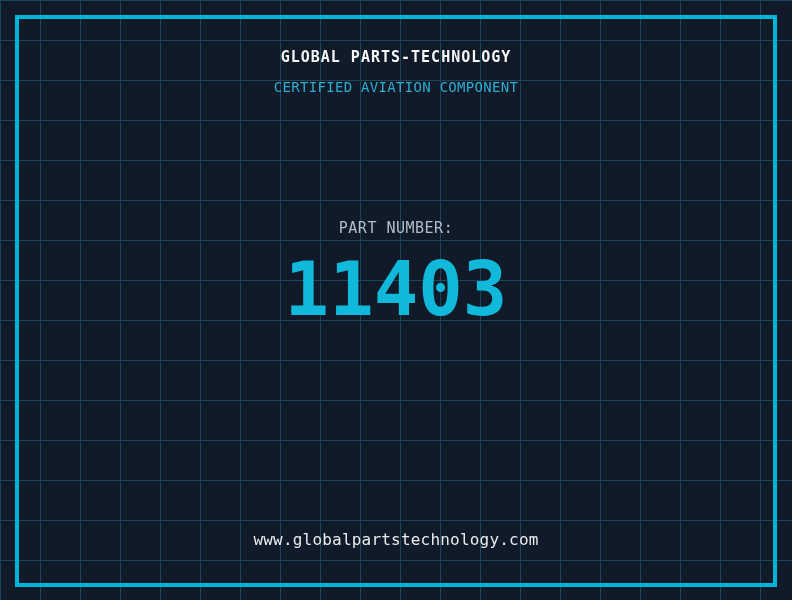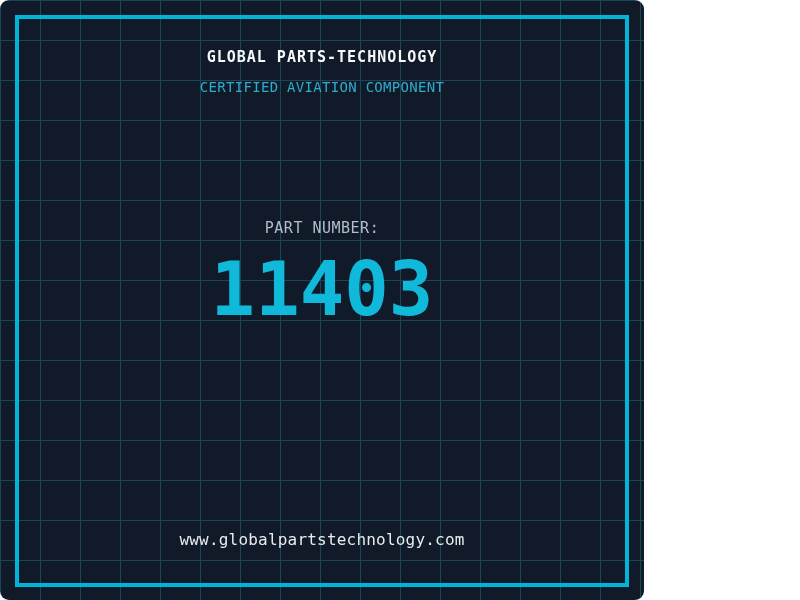--- a/index.html
+++ b/index.html
@@ -10,27 +10,26 @@
     --subtitle-text:#2eaccf;
     --label-text:#b0bfc9;
     --part-number-text:#10b8da;
     --website-text:#e8ecee;
   }
   *{margin:0;padding:0;box-sizing:border-box;}
   html,body{width:800px;height:600px;overflow:hidden;}
   body{font-family:"DejaVu Sans Mono","Liberation Mono",monospace;}
   .stage{
     position:relative;
-    width:644px;height:600px;
+    width:792px;height:600px;
     background-color:var(--background);
     background-image:
       linear-gradient(to right, var(--grid-line) 1px, transparent 1px),
       linear-gradient(to bottom, var(--grid-line) 1px, transparent 1px);
     background-size:40px 40px;
-    border-radius:9px;
   }
   .frame{
     position:absolute;
     left:15px;top:15px;right:15px;bottom:13px;
     border:4px solid var(--frame);
   }
   .txt{
     position:absolute;left:0;right:0;
     text-align:center;
     white-space:pre;

